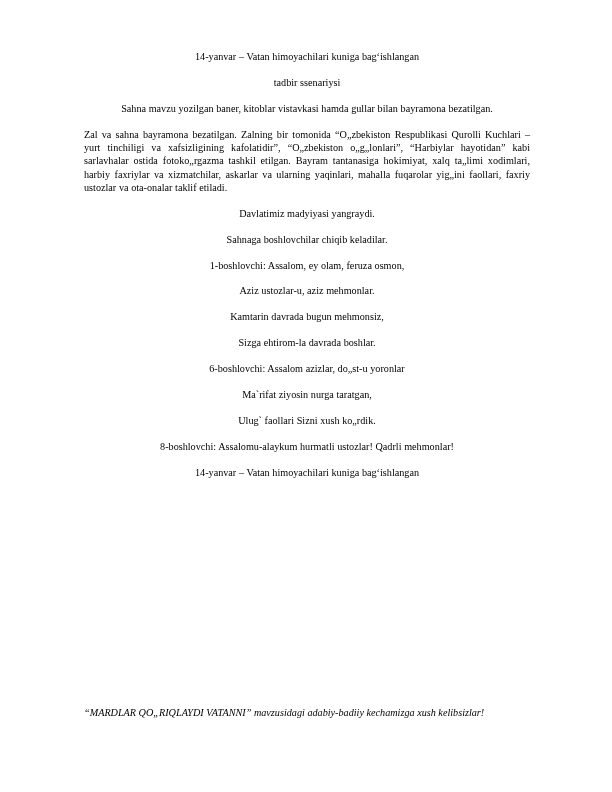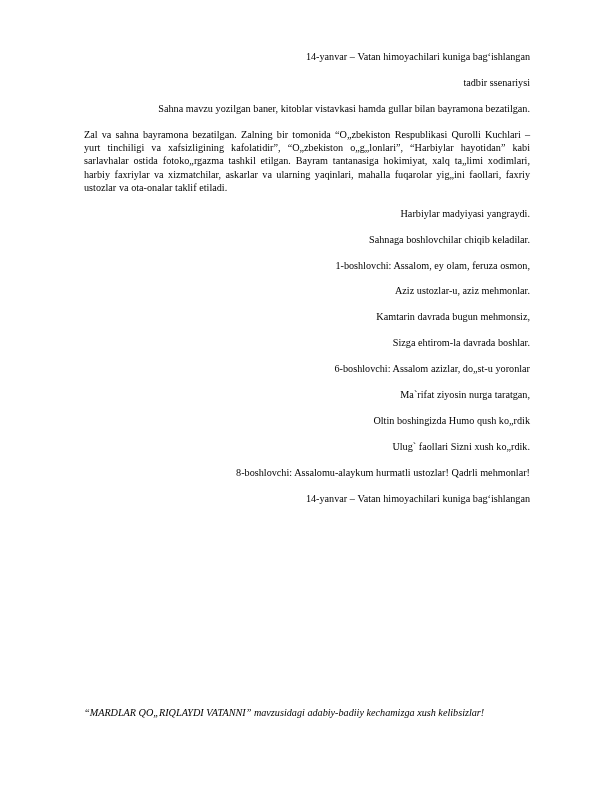--- a/index.html
+++ b/index.html
@@ -27,21 +27,21 @@
   .content {
     position: absolute;
     left: 84px;
     top: 50px;
     width: 446px;
   }
   .para {
     font-size: 10.2px;
     line-height: 13.3px;
     margin: 0 0 12.6px 0;
-    text-align: right;
+    text-align: center;
     word-spacing: 0.1px;
   }
   .para.block {
     text-align: justify;
     text-justify: inter-word;
   }
   .spacer-tail {
     height: 150px;
   }
   .footer-note {
@@ -62,37 +62,36 @@
   <div class="content">
 
     <p class="para">14-yanvar – Vatan himoyachilari kuniga bag‘ishlangan</p>
 
     <p class="para">tadbir ssenariysi</p>
 
     <p class="para">Sahna mavzu yozilgan baner, kitoblar vistavkasi hamda gullar bilan bayramona bezatilgan.</p>
 
     <p class="para block">Zal va sahna bayramona bezatilgan. Zalning bir tomonida “O„zbekiston Respublikasi Qurolli Kuchlari – yurt tinchiligi va xafsizligining kafolatidir”, “O„zbekiston o„g„lonlari”, “Harbiylar hayotidan” kabi sarlavhalar ostida fotoko„rgazma tashkil etilgan. Bayram tantanasiga hokimiyat, xalq ta„limi xodimlari, harbiy faxriylar va xizmatchilar, askarlar va ularning yaqinlari, mahalla fuqarolar yig„ini faollari, faxriy ustozlar va ota-onalar taklif etiladi.</p>
 
-    <p class="para">Harbiylar madyiyasi yangraydi.</p>
+    <p class="para">Davlatimiz madyiyasi yangraydi.</p>
 
     <p class="para">Sahnaga boshlovchilar chiqib keladilar.</p>
 
     <p class="para">1-boshlovchi: Assalom, ey olam, feruza osmon,</p>
 
     <p class="para">Aziz ustozlar-u, aziz mehmonlar.</p>
 
     <p class="para">Kamtarin davrada bugun mehmonsiz,</p>
 
     <p class="para">Sizga ehtirom-la davrada boshlar.</p>
 
     <p class="para">6-boshlovchi: Assalom azizlar, do„st-u yoronlar</p>
 
     <p class="para">Ma`rifat ziyosin nurga taratgan,</p>
 
-    <p class="para">Oltin boshingizda Humo qush ko„rdik</p>
 
     <p class="para">Ulug` faollari Sizni xush ko„rdik.</p>
 
     <p class="para">8-boshlovchi: Assalomu-alaykum hurmatli ustozlar! Qadrli mehmonlar!</p>
 
     <p class="para">14-yanvar – Vatan himoyachilari kuniga bag‘ishlangan</p>
 
     <div class="spacer-tail"></div>
 
   </div>

